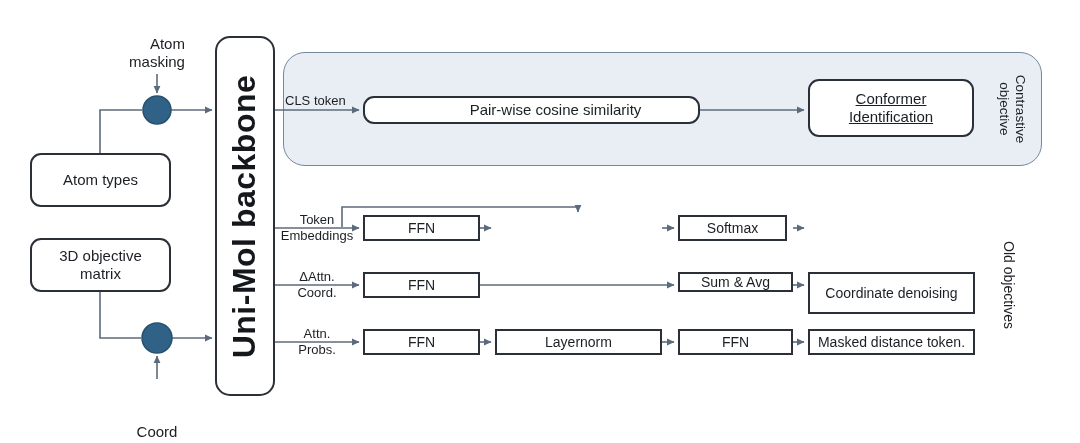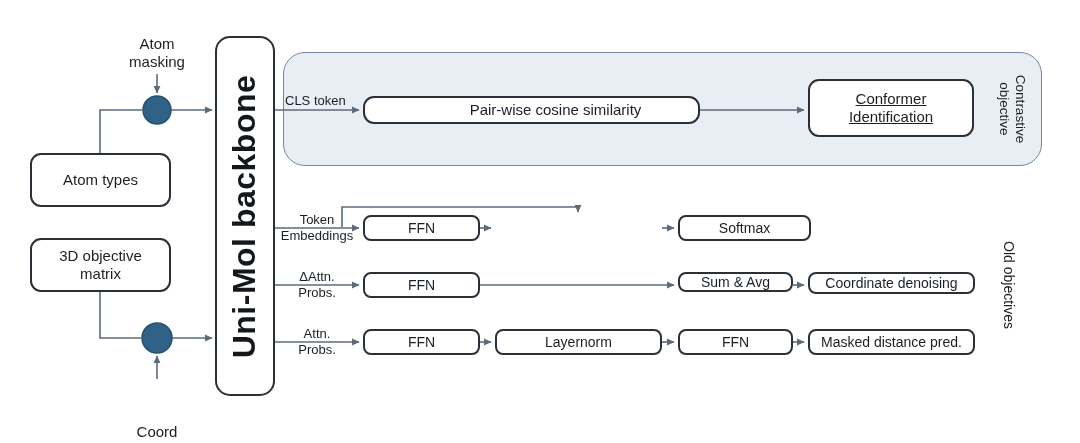--- a/index.html
+++ b/index.html
@@ -12,21 +12,21 @@
     background:var(--container-fill,#e9eef5);
     border:1.5px solid var(--container-border,#74889f);
     border-radius:22px;
   }
   svg.connectors{position:absolute;left:0;top:0;z-index:2;}
   .conn{fill:none;stroke:var(--line,#5c6b7b);stroke-width:1.6;}
   .arrfill{fill:var(--line,#5c6b7b);}
   .node{fill:var(--node-fill,#2f6286);stroke:var(--node-edge,#27516d);stroke-width:1.5;}
   .box{
     position:absolute;z-index:3;background:#ffffff;
-    border:2px solid var(--box-border,#2b3038);border-radius:8px;
+    border:2px solid var(--box-border,#2b3038);border-radius:0;
     display:flex;align-items:center;justify-content:center;
     text-align:center;font-size:14px;line-height:1.18;white-space:pre-line;
     box-sizing:border-box;
   }
   .box.big{font-size:15px;border-radius:11px;}
   .backbone{
     position:absolute;z-index:3;background:#ffffff;
     border:2.5px solid var(--box-border,#2b3038);border-radius:15px;
     display:flex;align-items:center;justify-content:center;box-sizing:border-box;
   }
@@ -77,21 +77,21 @@
     <path class="conn" marker-end="url(#arr)" d="M275,285 L359,285"></path>
     <path class="conn" marker-end="url(#arr)" d="M480,285 L674,285"></path>
     <path class="conn" marker-end="url(#arr)" d="M793,285 L804,285"></path>
 
     <path class="conn" marker-end="url(#arr)" d="M275,342 L359,342"></path>
     <path class="conn" marker-end="url(#arr)" d="M480,342 L491,342"></path>
     <path class="conn" marker-end="url(#arr)" d="M662,342 L674,342"></path>
     <path class="conn" marker-end="url(#arr)" d="M793,342 L804,342"></path>
   </svg>
 
-  <div class="lbl io" style="left:157px;top:53px;">Atom
+  <div class="lbl io" style="left:157px;top:53px;text-align:right;">Atom
 masking</div>
   <div class="box big" style="left:30px;top:153px;width:141px;height:54px;">Atom types</div>
   <div class="box big" style="left:30px;top:238px;width:141px;height:54px;">3D objective
 matrix</div>
   <div class="lbl io" style="left:157px;top:401px;margin-top:40px;">Coord
 noise</div>
 
   <div class="backbone" style="left:215px;top:36px;width:60px;height:360px;">
     <span class="backbone-label">Uni-Mol backbone</span>
   </div>
@@ -99,30 +99,30 @@
   <div class="cls-lbl" style="left:285px;top:93px;">CLS token</div>
   <div class="box big" style="left:363px;top:96px;width:337px;height:28px;padding-left:48px;">Pair-wise cosine similarity</div>
   <div class="box big" style="left:808px;top:79px;width:166px;height:58px;text-decoration:underline;">Conformer
 Identification</div>
   <div class="lbl rot90" style="left:1012px;top:109px;font-size:13.5px;">Contrastive
 objective</div>
 
   <div class="lbl" style="left:317px;top:228px;">Token
 Embeddings</div>
   <div class="box" style="left:363px;top:215px;width:117px;height:26px;">FFN</div>
-  <div class="box" style="left:678px;top:215px;width:133px;height:26px;">Softmax</div>
+  <div class="box" style="left:678px;top:215px;width:109px;height:26px;">Softmax</div>
 
   <div class="lbl" style="left:317px;top:285px;">ΔAttn.
-Probs.</div>
+Coord.</div>
   <div class="box" style="left:363px;top:272px;width:117px;height:26px;">FFN</div>
   <div class="box" style="left:678px;top:272px;width:115px;height:20px;">Sum &amp; Avg</div>
-  <div class="box" style="left:808px;top:272px;width:167px;height:22px;">Coordinate denoising</div>
+  <div class="box" style="left:808px;top:272px;width:167px;height:42px;">Coordinate denoising</div>
 
   <div class="lbl" style="left:317px;top:342px;">Attn.
 Probs.</div>
   <div class="box" style="left:363px;top:329px;width:117px;height:26px;">FFN</div>
   <div class="box" style="left:495px;top:329px;width:167px;height:26px;">Layernorm</div>
   <div class="box" style="left:678px;top:329px;width:115px;height:26px;">FFN</div>
-  <div class="box" style="left:808px;top:329px;width:167px;height:26px;">Masked distance pred.</div>
+  <div class="box" style="left:808px;top:329px;width:167px;height:26px;">Masked distance token.</div>
 
   <div class="lbl rot90" style="left:1008px;top:285px;font-size:14px;white-space:nowrap;">Old objectives</div>
 
 </div>
 
 </body></html>

